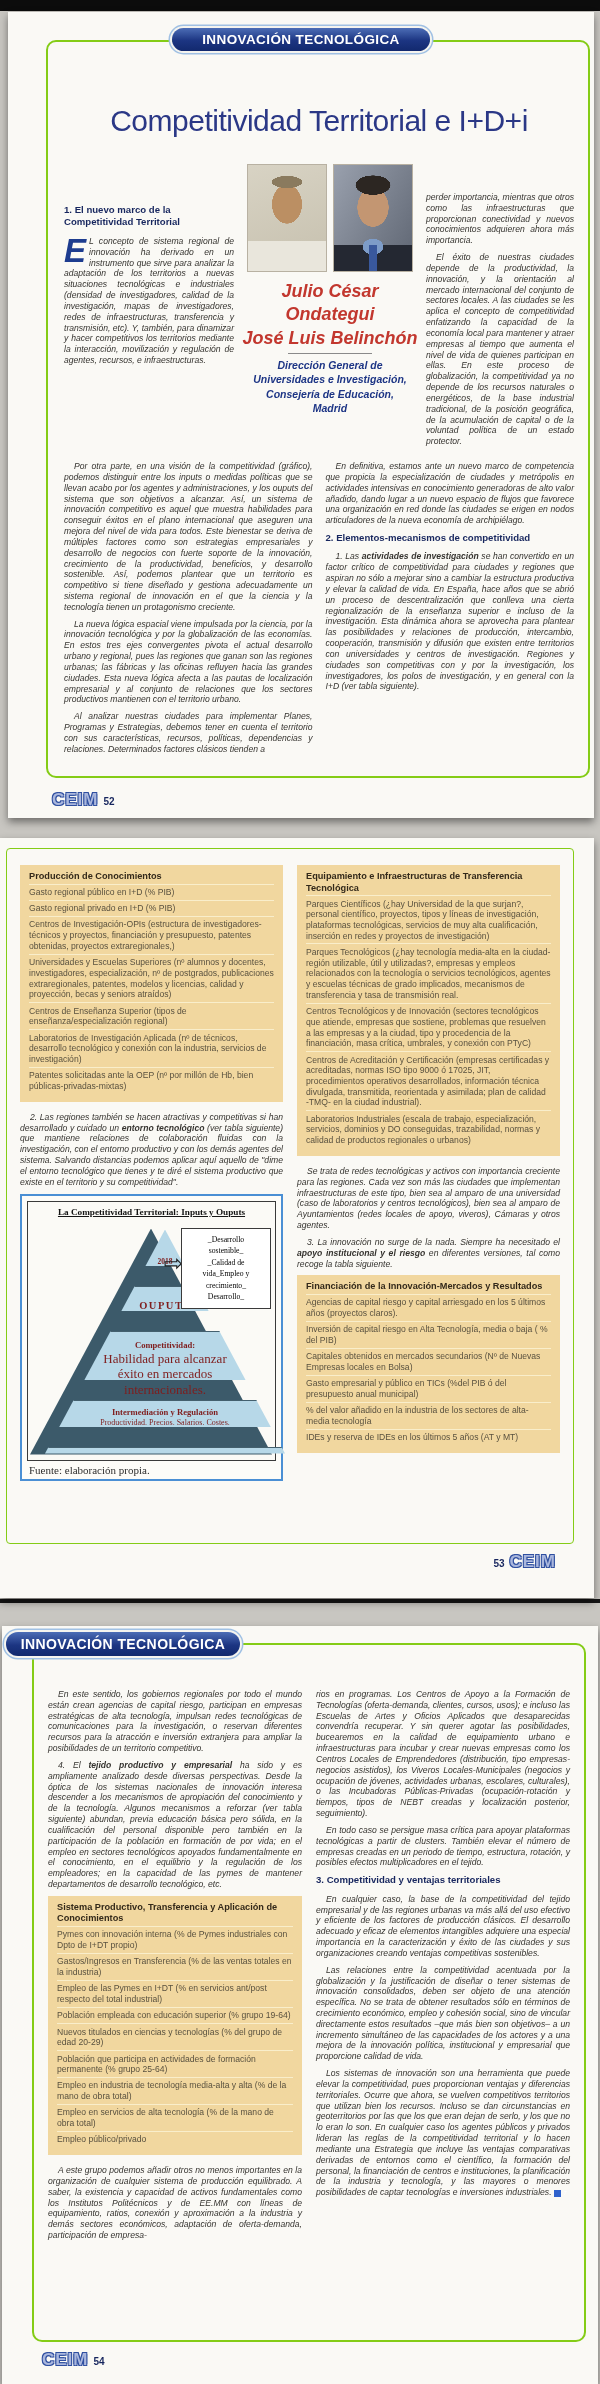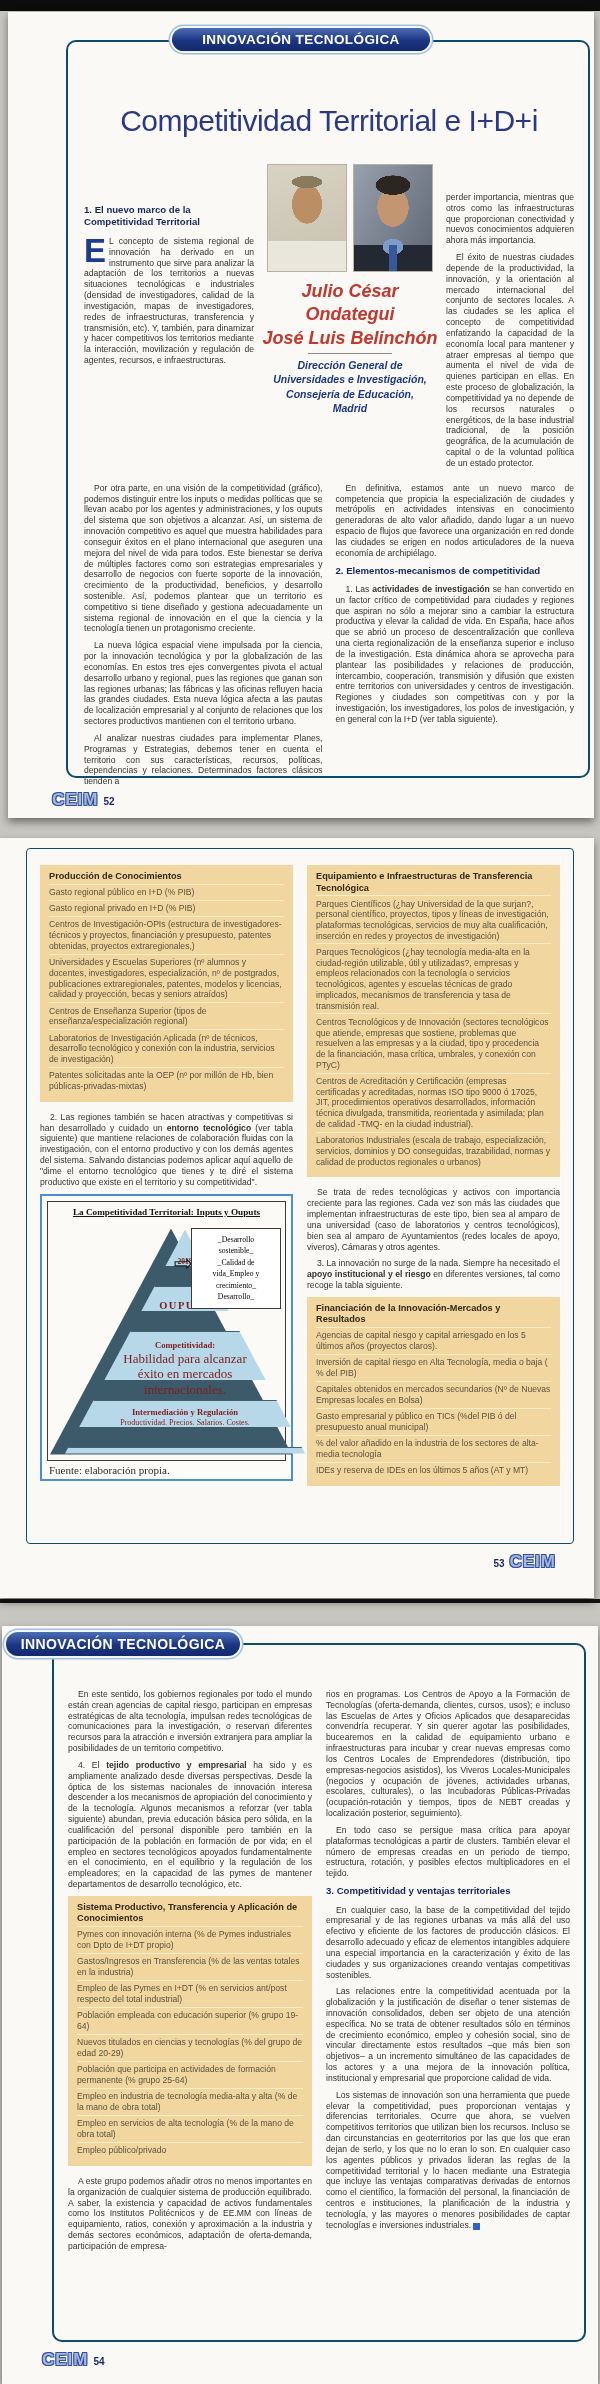--- a/index.html
+++ b/index.html
@@ -20,37 +20,37 @@
   .pill{
     position:absolute;z-index:5;
     background:linear-gradient(180deg,#4c6db6 0%,#1c3582 55%,#12296e 100%);
     color:#fff;font-weight:bold;font-size:13.5px;letter-spacing:.4px;text-align:center;
     border-radius:14px;padding:4px 0;
     box-shadow:0 0 0 2px #f5f4ef, 0 0 0 3.5px #9fc0e4;
   }
   #page1 .pill{top:16px;left:50%;transform:translateX(-50%);width:258px;}
   #page3 .pill{top:6px;left:4px;width:234px;font-size:14px;}
 
-  .frame{position:absolute;border:2px solid #0c4a6e;border-radius:10px;margin-left:20px;}
+  .frame{position:absolute;border:2px solid #84cc16;border-radius:10px;}
   #page1 .frame{left:38px;top:28px;right:4px;bottom:40px;padding:56px 14px 6px 16px;}
   #page2 .frame{left:6px;top:10px;right:20px;bottom:54px;border-radius:4px;border-width:1.5px;
                 padding:16px 13px;display:flex;gap:14px;align-items:flex-start;}
   #page3 .frame{left:30px;top:17px;right:12px;bottom:42px;padding:44px 14px 6px;
                 display:flex;gap:14px;align-items:flex-start;}
 
   .title{font-size:30px;font-weight:400;color:#2b3886;text-align:center;letter-spacing:-.5px;margin:6px 0 24px;}
 
   .rowA{display:flex;gap:8px;}
   .rowA .colL{width:170px;padding-top:38px;}
   .rowA .colC{width:176px;text-align:center;}
   .rowA .colR{flex:1;padding-top:30px;}
   .rowB{display:flex;gap:13px;margin-top:8px;}
   .rowB > div{flex:1;min-width:0;}
 
-  .body{font-size:8.6px;line-height:1.26;color:#35332f;text-align:justify;margin:0 0 6px;text-indent:10px;overflow-wrap:break-word;}
+  .body{font-size:8.6px;line-height:1.26;color:#35332f;text-align:justify;margin:0 0 6px;text-indent:10px;overflow-wrap:break-word;font-style:italic;}
   .noindent{text-indent:0;}
   h2.section{font-size:9.6px;color:#17265e;margin:4px 0 7px;line-height:1.3;}
   .dropcap{float:left;font-size:33px;line-height:26px;font-weight:bold;color:#1d3c8f;margin:2px 3px 0 0;}
 
   .photos{display:flex;gap:6px;justify-content:center;margin:2px 0 8px;}
   .photo{width:78px;height:106px;border:1px solid #b8b1a2;}
   .photo1{background:
     radial-gradient(ellipse 25px 10px at 50% 16%, #8a7a5e 60%, rgba(0,0,0,0) 61%),
     radial-gradient(ellipse 24px 31px at 50% 37%, #bb8f63 62%, rgba(0,0,0,0) 63%),
     linear-gradient(to top, #e9e6dc 0 30px, rgba(0,0,0,0) 30px),

